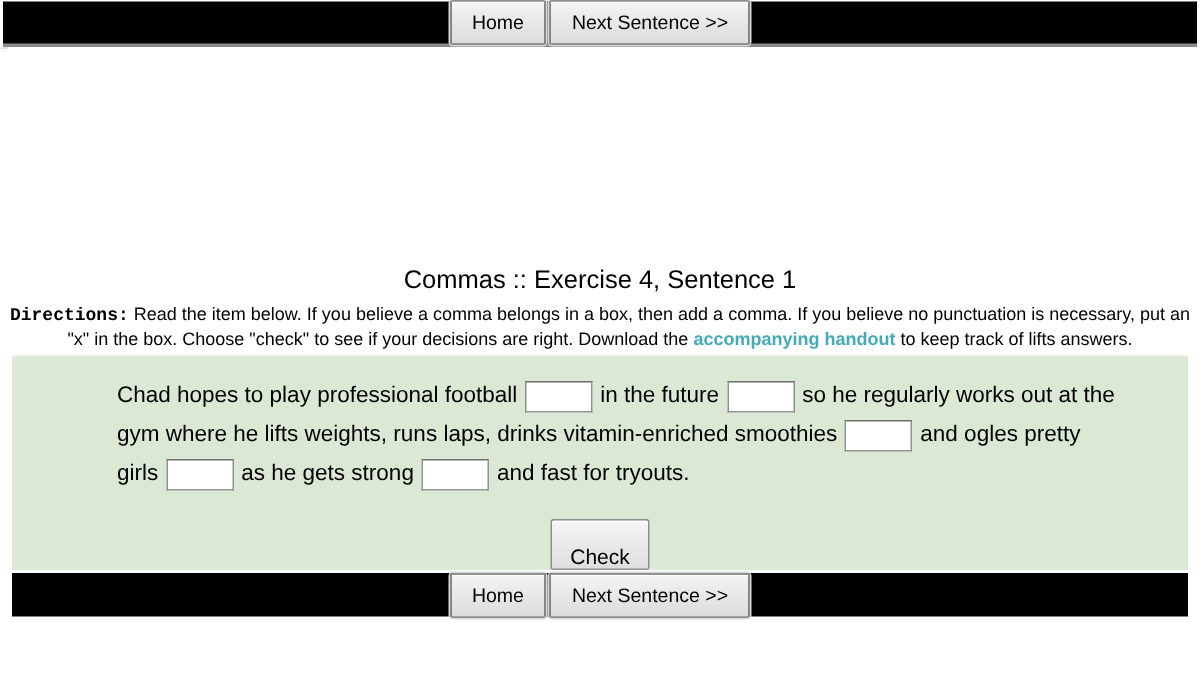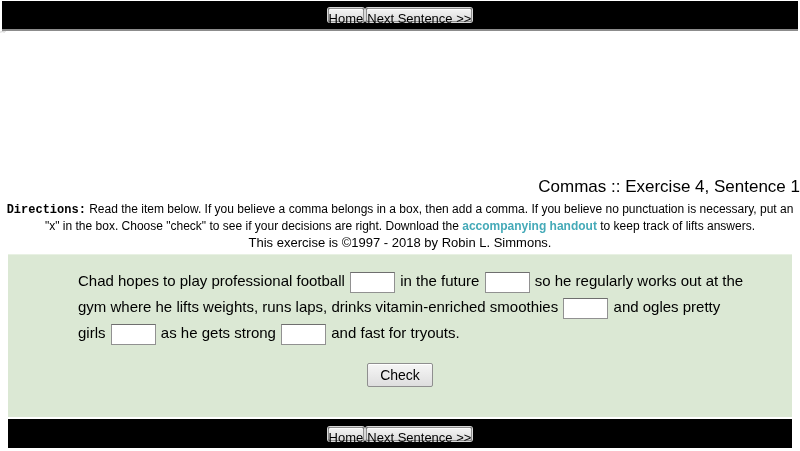--- a/index.html
+++ b/index.html
@@ -30,43 +30,43 @@
     height: 29px;
   }
   .nav-btn {
     font-family: inherit;
     font-size: 13px;
     color: #000;
     background: linear-gradient(#f4f4f4, #dcdcdc);
     border: 1px solid #8f8f8f;
     border-radius: 2px;
     box-shadow: 0 0 0 1px #d8d8d8, inset 0 1px 0 #ffffff;
-    padding: 3px 0;
-    height: 14px;
+    padding: 3px 14px;
+    height: 30px;
     line-height: 14px;
     cursor: pointer;
   }
 
   
   .corner-artifact {
     position: absolute;
     left: 0; top: 31px;
     width: 7px; height: 9px;
     color: #c9c9c9;
     font-size: 9px;
     line-height: 9px;
     overflow: hidden;
   }
 
   
   .page-title {
     margin: 145px 0 4px 0;
     font-size: 17px;
     font-weight: normal;
-    text-align: right;
+    text-align: center;
     line-height: 21px;
   }
   .directions {
     margin: 2px 6px 0 6px;
     font-size: 12px;
     line-height: 16px;
     text-align: center;
   }
   .directions b { font-weight: bold; font-family: Liberation Mono, monospace; }
   .handout-link {
@@ -76,21 +76,21 @@
   .copyright {
     margin: 0 0 0 0;
     font-size: 13px;
     line-height: 17px;
     text-align: center;
   }
 
   
   .exercise-box {
     margin: 3px 8px 0 8px;
-    height: 163px;
+    height: 143px;
     background: #dbe8d4;
     border-top: 1px solid #e8f1e3;
   }
   .sentence {
     margin: 0;
     padding: 13px 0 0 70px;
     width: 740px;
     max-width: 740px;
     font-size: 15px;
     line-height: 26px;
@@ -112,21 +112,21 @@
     margin-top: 17px;
   }
   .check-btn {
     font-family: inherit;
     font-size: 14px;
     color: #000;
     background: linear-gradient(#f6f6f6, #dedede);
     border: 1px solid #8f8f8f;
     border-radius: 2px;
     box-shadow: inset 0 1px 0 #ffffff;
-    padding: 3px 12px;
+    padding: 16px 12px;
     height: 24px;
     cursor: pointer;
   }
 </style>
 </head>
 <body>
 
 <div class="navbar top" style="background: rgb(0, 0, 0);">
   <button class="nav-btn">Home</button>
   <button class="nav-btn">Next Sentence &gt;&gt;</button>
@@ -135,21 +135,20 @@
 <span class="corner-artifact">⁗</span>
 
 <div>
 
   <h1 class="page-title">Commas :: Exercise 4, Sentence 1</h1>
 
   <p class="directions">
     <b>Directions:</b><span> Read the item below. If you believe a comma belongs in a box, then add a comma. If you believe no punctuation is necessary, put an "x" in the box. Choose "check" to see if your decisions are right. Download the </span><a class="handout-link" style="color: rgb(69, 170, 184);">accompanying handout</a><span> to keep track of lifts answers.</span>
   </p>
 
-  <p class="copyright">This exercise is ©1997 - 2018 by Robin L. Simmons.</p>
 
   <div class="exercise-box" style="background: rgb(219, 232, 212);">
     <p class="sentence">
       <span>Chad hopes to play professional football</span>
       <input class="comma-box" type="text" value="" style="">
       <span>in the future</span>
       <input class="comma-box" type="text" value="" style="">
       <span>so he regularly works out at the gym where he lifts weights, runs laps, drinks vitamin-enriched smoothies</span>
       <input class="comma-box" type="text" value="" style="">
       <span>and ogles pretty girls</span>

